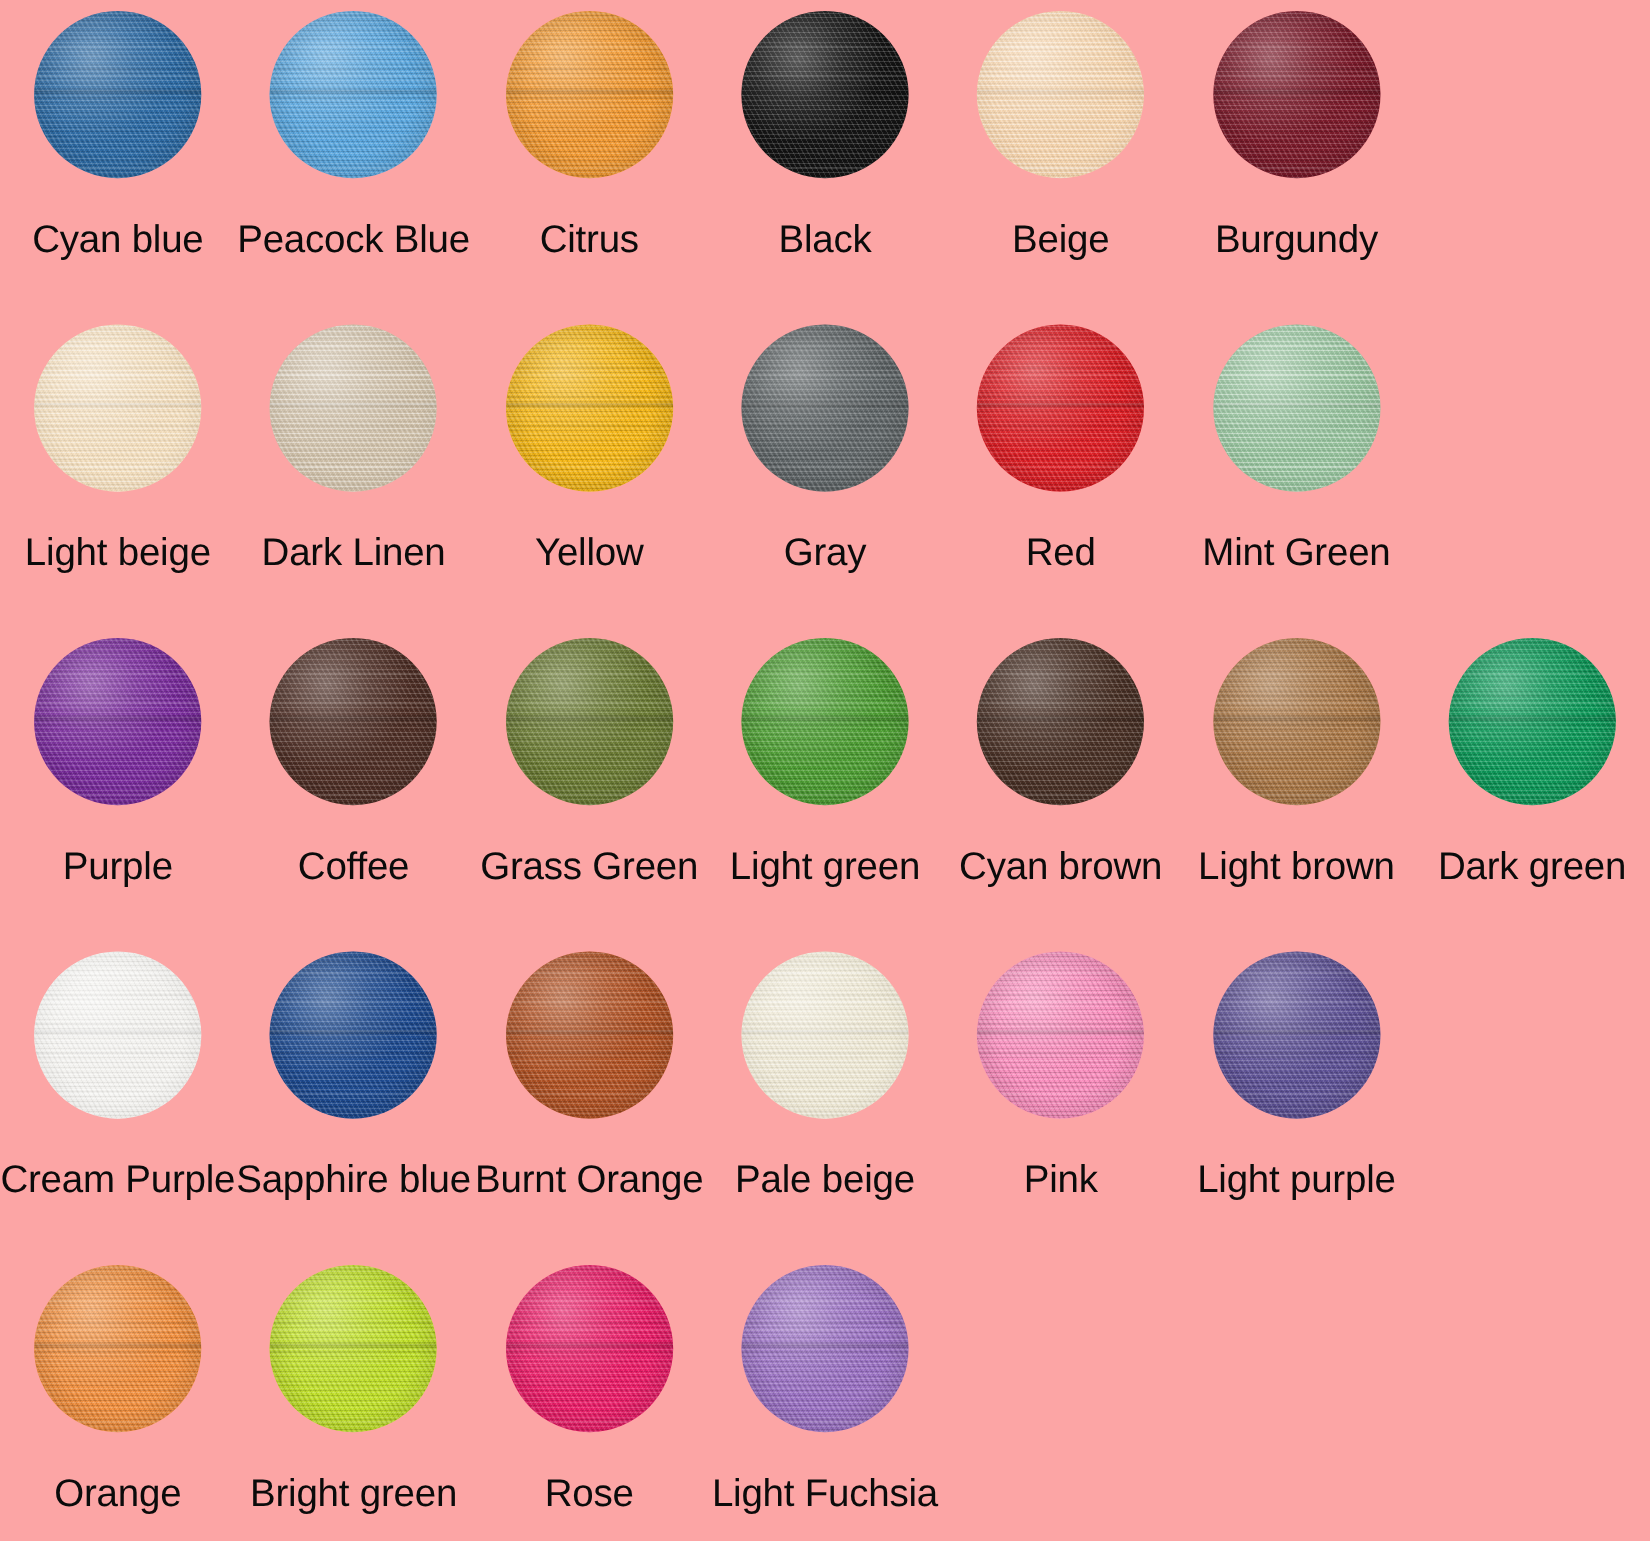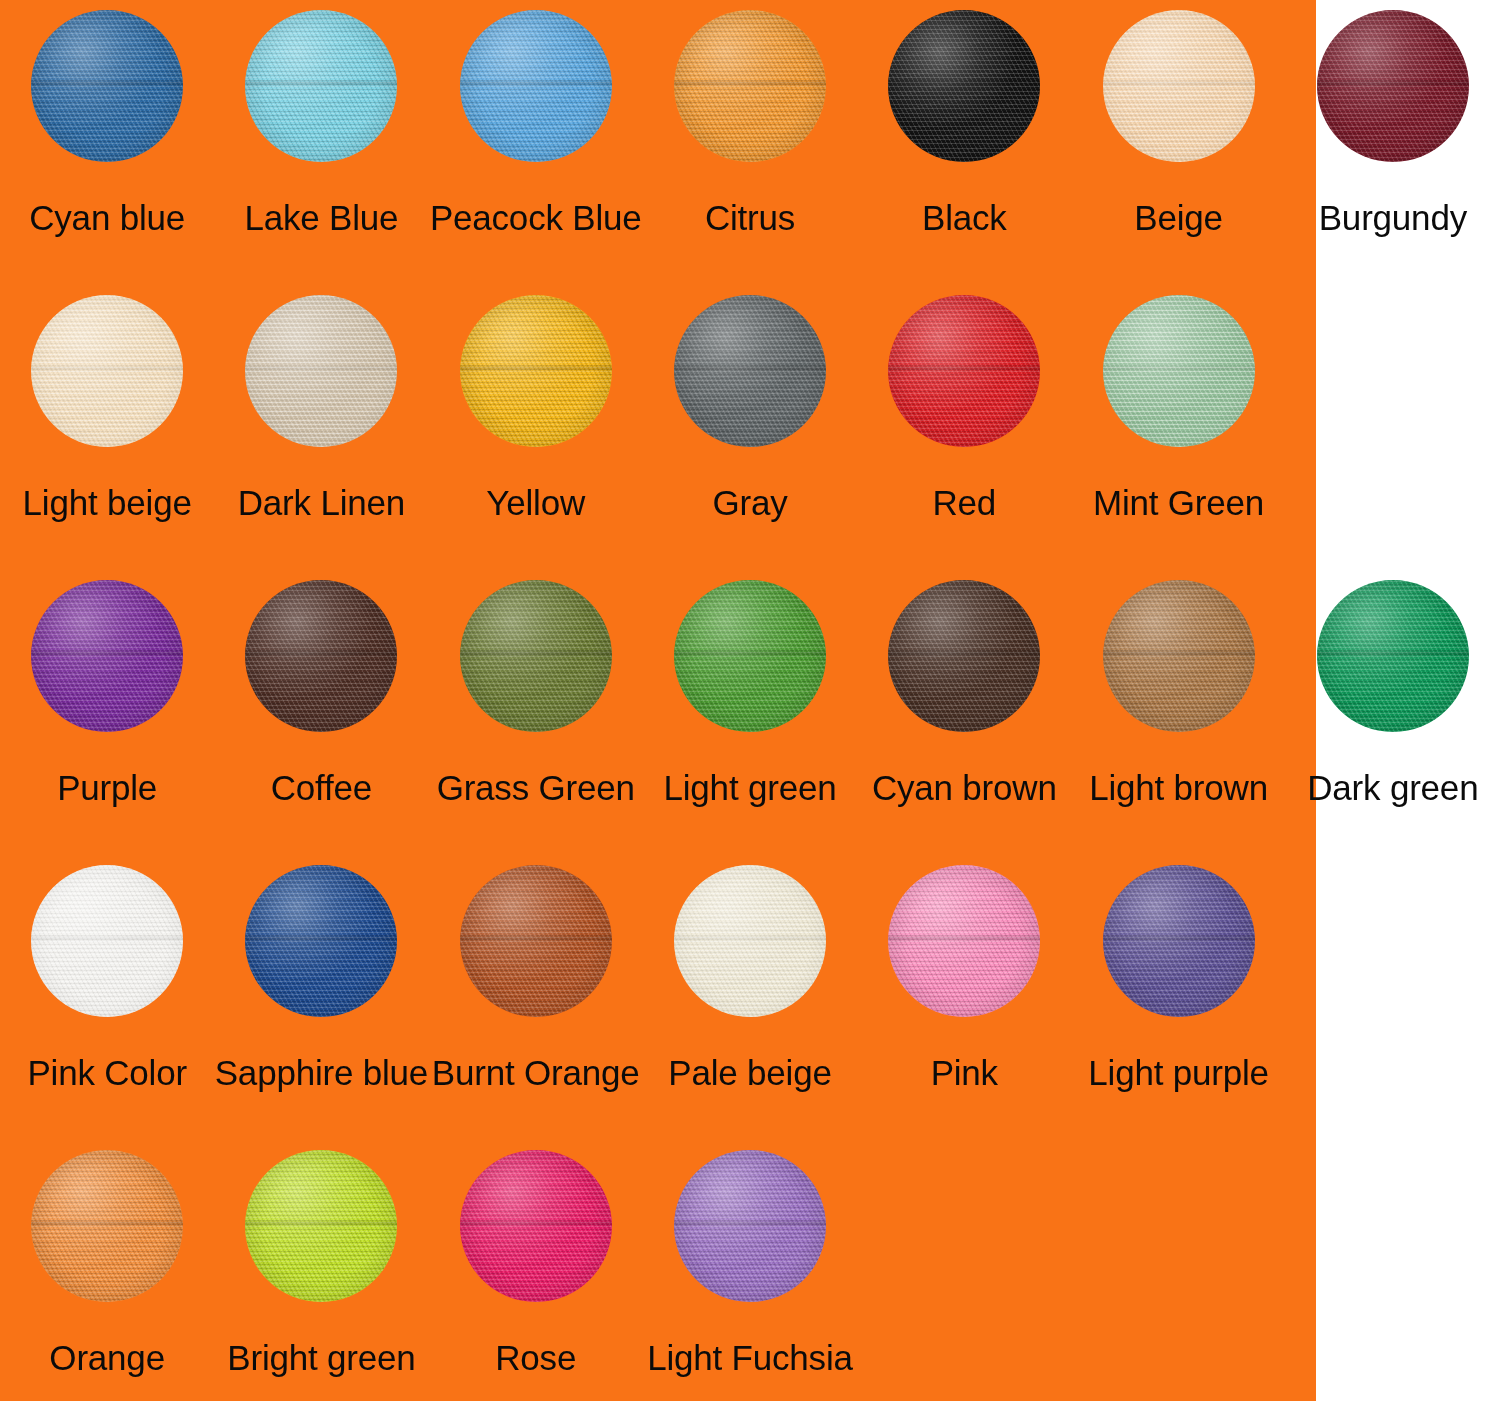--- a/index.html
+++ b/index.html
@@ -9,24 +9,24 @@
     background: #ffffff;
   }
   body {
     width: 1500px;
     height: 1401px;
     font-family: "Liberation Sans", sans-serif;
     overflow: hidden;
   }
 
   #chart {
-    width: 1316px;
+    width: 1500px;
     height: 1401px;
     position: relative;
-    background: #f97316;
+    background: #fca5a5;
     box-sizing: border-box;
   }
 
   .swatch-row {
     display: grid;
     grid-template-columns: repeat(7, 1fr);
     width: 1500px;
     height: 285px;
     align-items: start;
     justify-items: center;
@@ -189,29 +189,20 @@
       <div class="swatch-cell">
         <div class="spool" style="background: rgb(46, 108, 166);">
           <div class="wrap"></div>
           <div class="twist"></div>
           <div class="seam"></div>
           <div class="shade"></div>
         </div>
         <div class="swatch-label">Cyan blue</div>
       </div>
       <div class="swatch-cell">
-        <div class="spool" style="background: rgb(125, 211, 228);">
-          <div class="wrap"></div>
-          <div class="twist"></div>
-          <div class="seam"></div>
-          <div class="shade"></div>
-        </div>
-        <div class="swatch-label">Lake Blue</div>
-      </div>
-      <div class="swatch-cell">
         <div class="spool" style="background: rgb(91, 168, 224);">
           <div class="wrap"></div>
           <div class="twist"></div>
           <div class="seam"></div>
           <div class="shade"></div>
         </div>
         <div class="swatch-label">Peacock Blue</div>
       </div>
       <div class="swatch-cell">
         <div class="spool" style="background: rgb(242, 154, 51);">
@@ -372,21 +363,21 @@
       </div>
     </div>
     <div class="swatch-row">
       <div class="swatch-cell">
         <div class="spool is-pale" style="background: rgb(242, 241, 238);">
           <div class="wrap"></div>
           <div class="twist"></div>
           <div class="seam"></div>
           <div class="shade"></div>
         </div>
-        <div class="swatch-label">Pink Color</div>
+        <div class="swatch-label">Cream Purple</div>
       </div>
       <div class="swatch-cell">
         <div class="spool" style="background: rgb(31, 76, 146);">
           <div class="wrap"></div>
           <div class="twist"></div>
           <div class="seam"></div>
           <div class="shade"></div>
         </div>
         <div class="swatch-label">Sapphire blue</div>
       </div>

